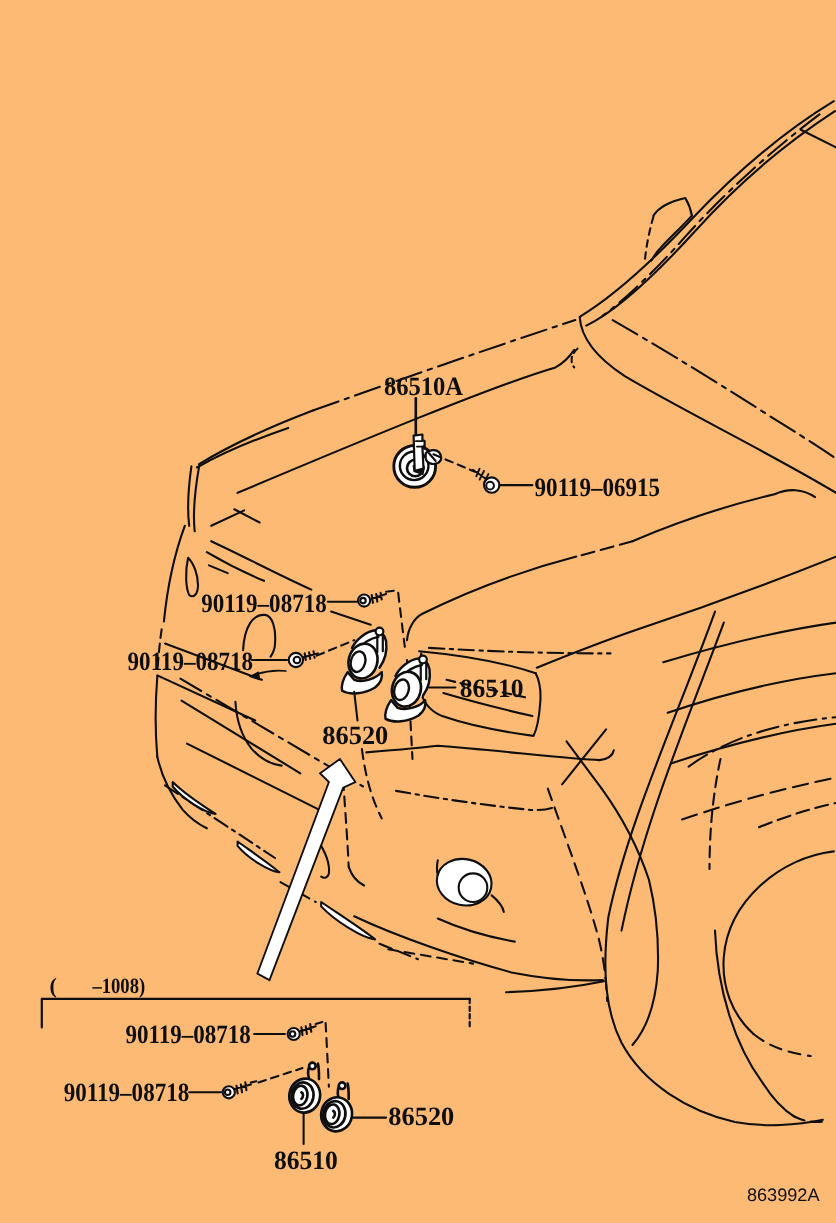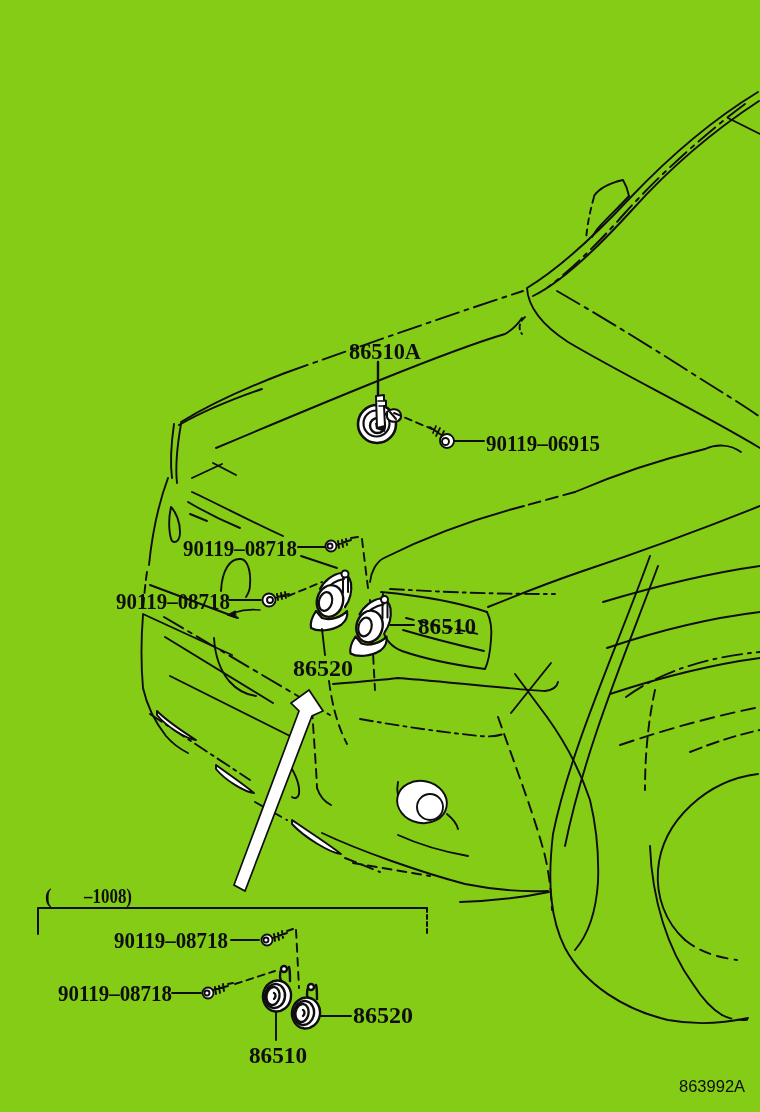--- a/index.html
+++ b/index.html
@@ -1,16 +1,16 @@
 <!DOCTYPE html>
 <html><head>
 <meta charset="utf-8">
 <style>
 html,body{margin:0;padding:0;background:#fff;}
-#wrap{width:760px;height:1112px;position:relative;background:#84cc16;overflow:hidden;}
+#wrap{width:760px;height:1112px;position:relative;background:#fdba74;overflow:hidden;}
 svg{display:block;}
 text{font-family:"Liberation Serif",serif;font-weight:bold;fill:#0e0e0e;}
 .pt{font-size:24px;letter-spacing:0px;}
 .sm{font-size:20px;}
 .code{font-family:"Liberation Sans",sans-serif;font-weight:normal;font-size:16.5px;}
 </style>
 </head>
 <body>
 <div id="wrap">
 <svg width="760" height="1112" viewBox="0 0 760 1112" fill="none" stroke="#0e0e0e" stroke-width="1.9" stroke-linecap="round" stroke-linejoin="round">

